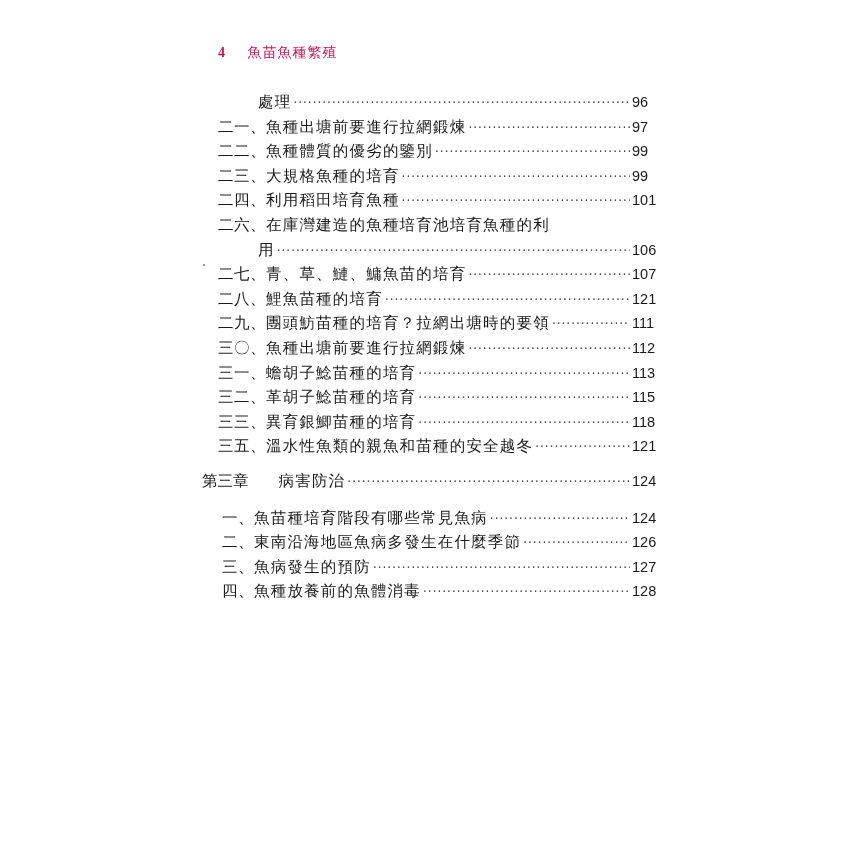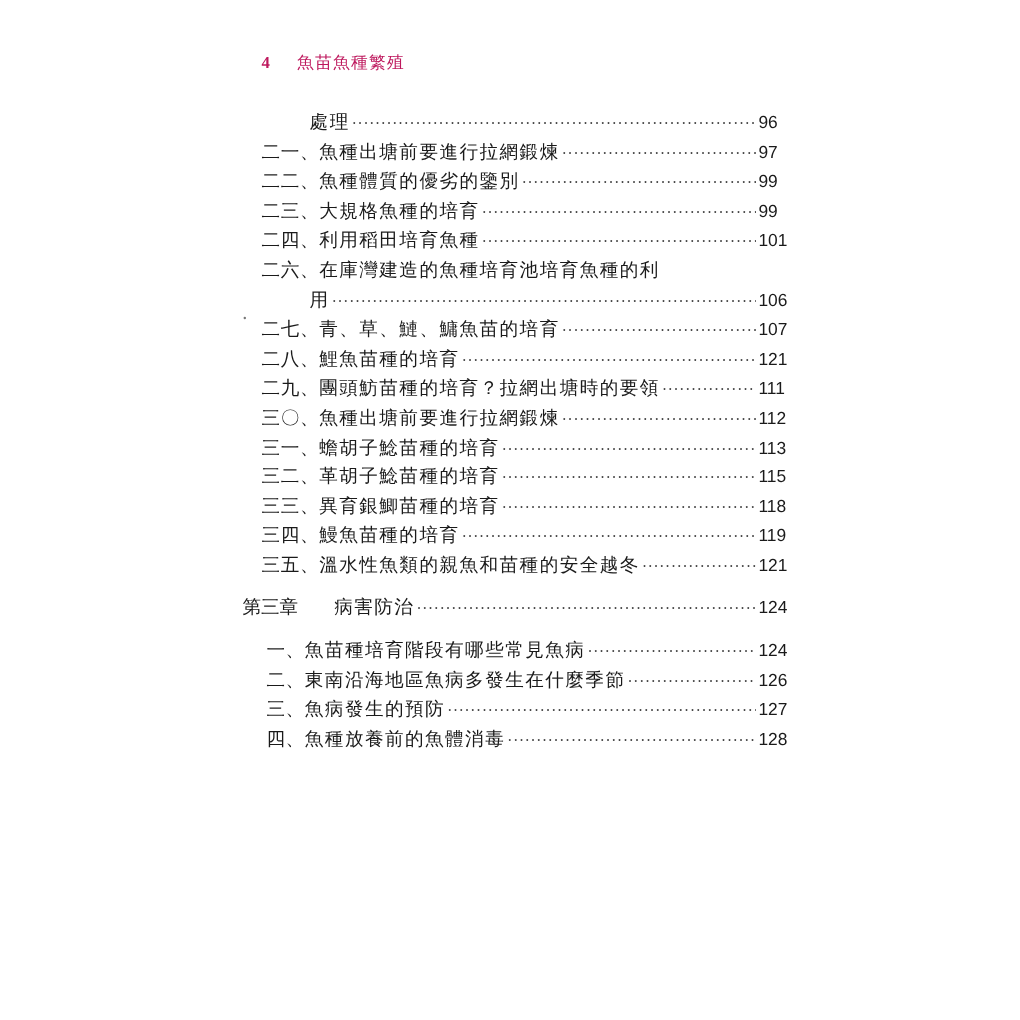--- a/index.html
+++ b/index.html
@@ -191,26 +191,20 @@
     <span class="page">115</span>
   </div>
 
   <div class="toc-row">
     <span class="num">三三、</span>
     <span class="title">異育銀鯽苗種的培育</span>
     <span class="dots"></span>
     <span class="page">118</span>
   </div>
 
-  <div class="toc-row">
-    <span class="num">三四、</span>
-    <span class="title">鰻魚苗種的培育</span>
-    <span class="dots"></span>
-    <span class="page">119</span>
-  </div>
 
   <div class="toc-row">
     <span class="num">三五、</span>
     <span class="title">溫水性魚類的親魚和苗種的安全越冬</span>
     <span class="dots"></span>
     <span class="page">121</span>
   </div>
 
   <div class="toc-row chapter">
     <span class="num">第三章</span>

